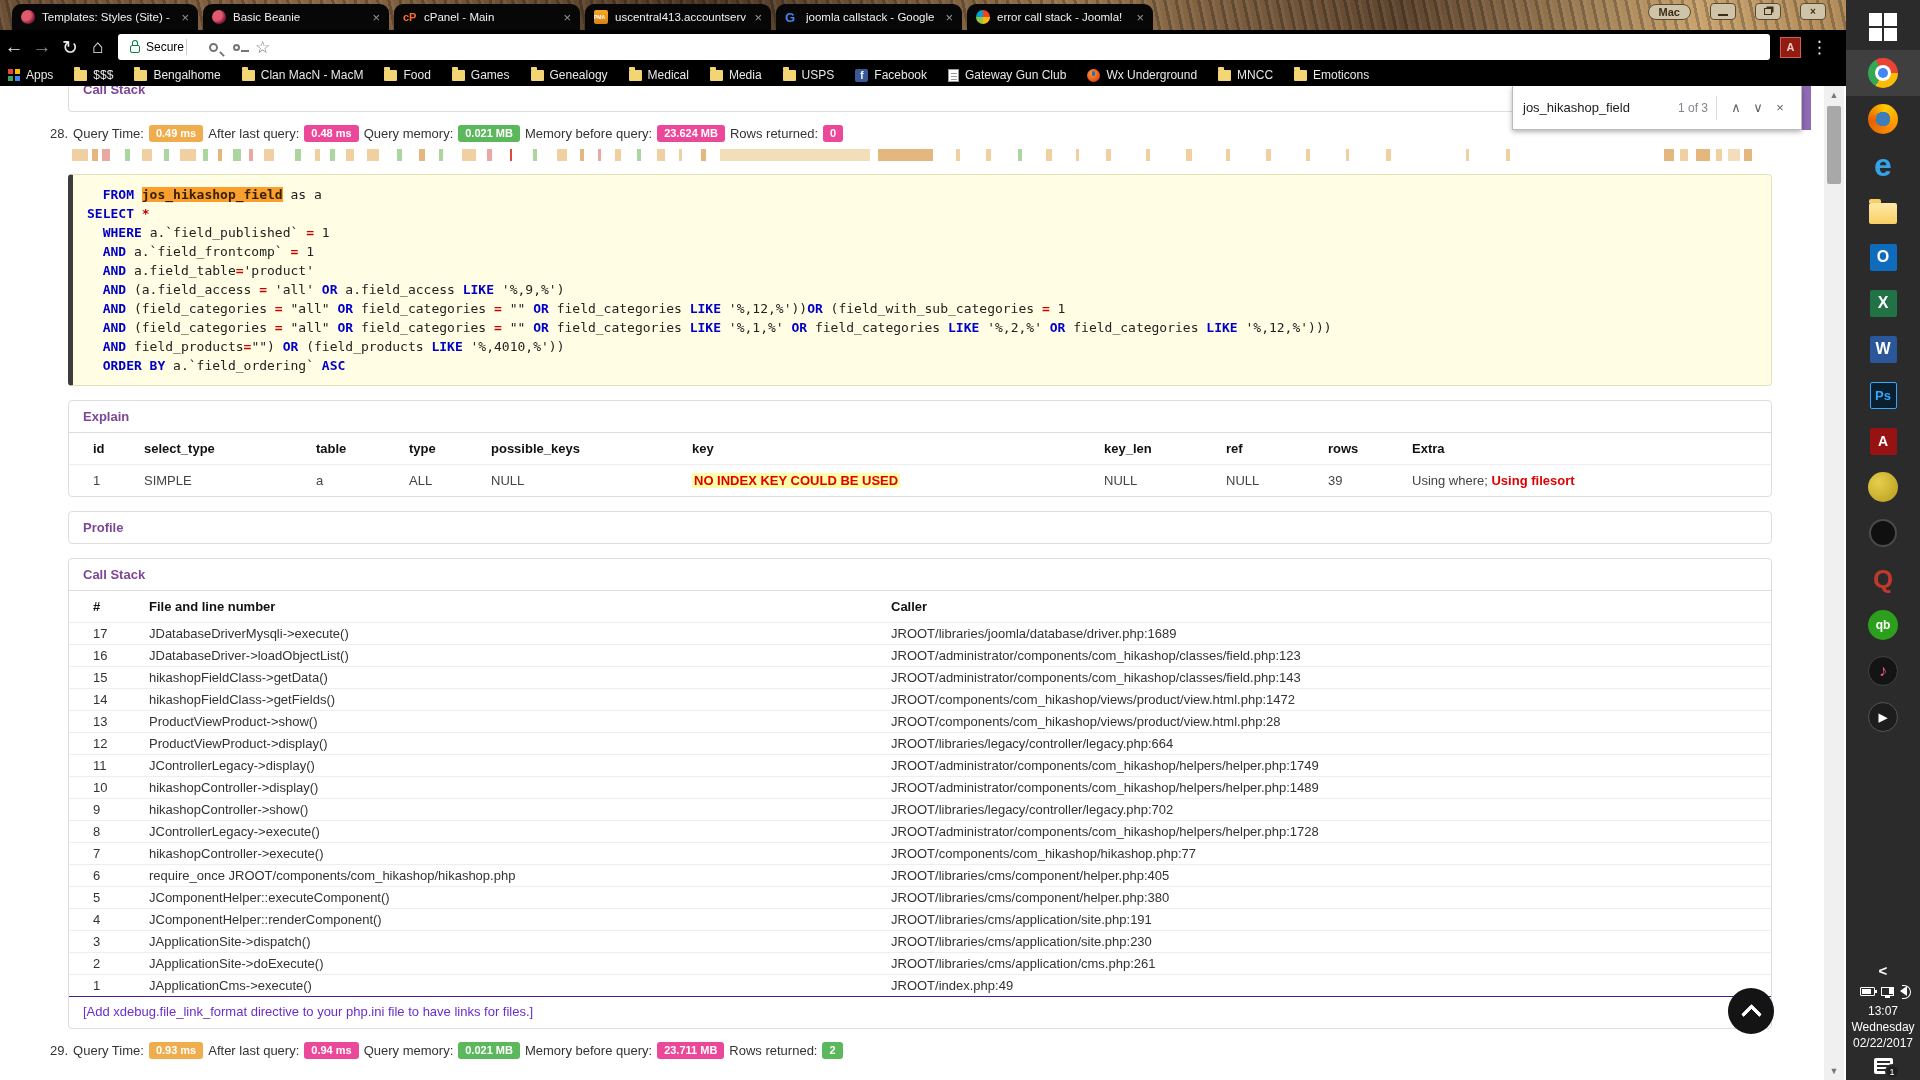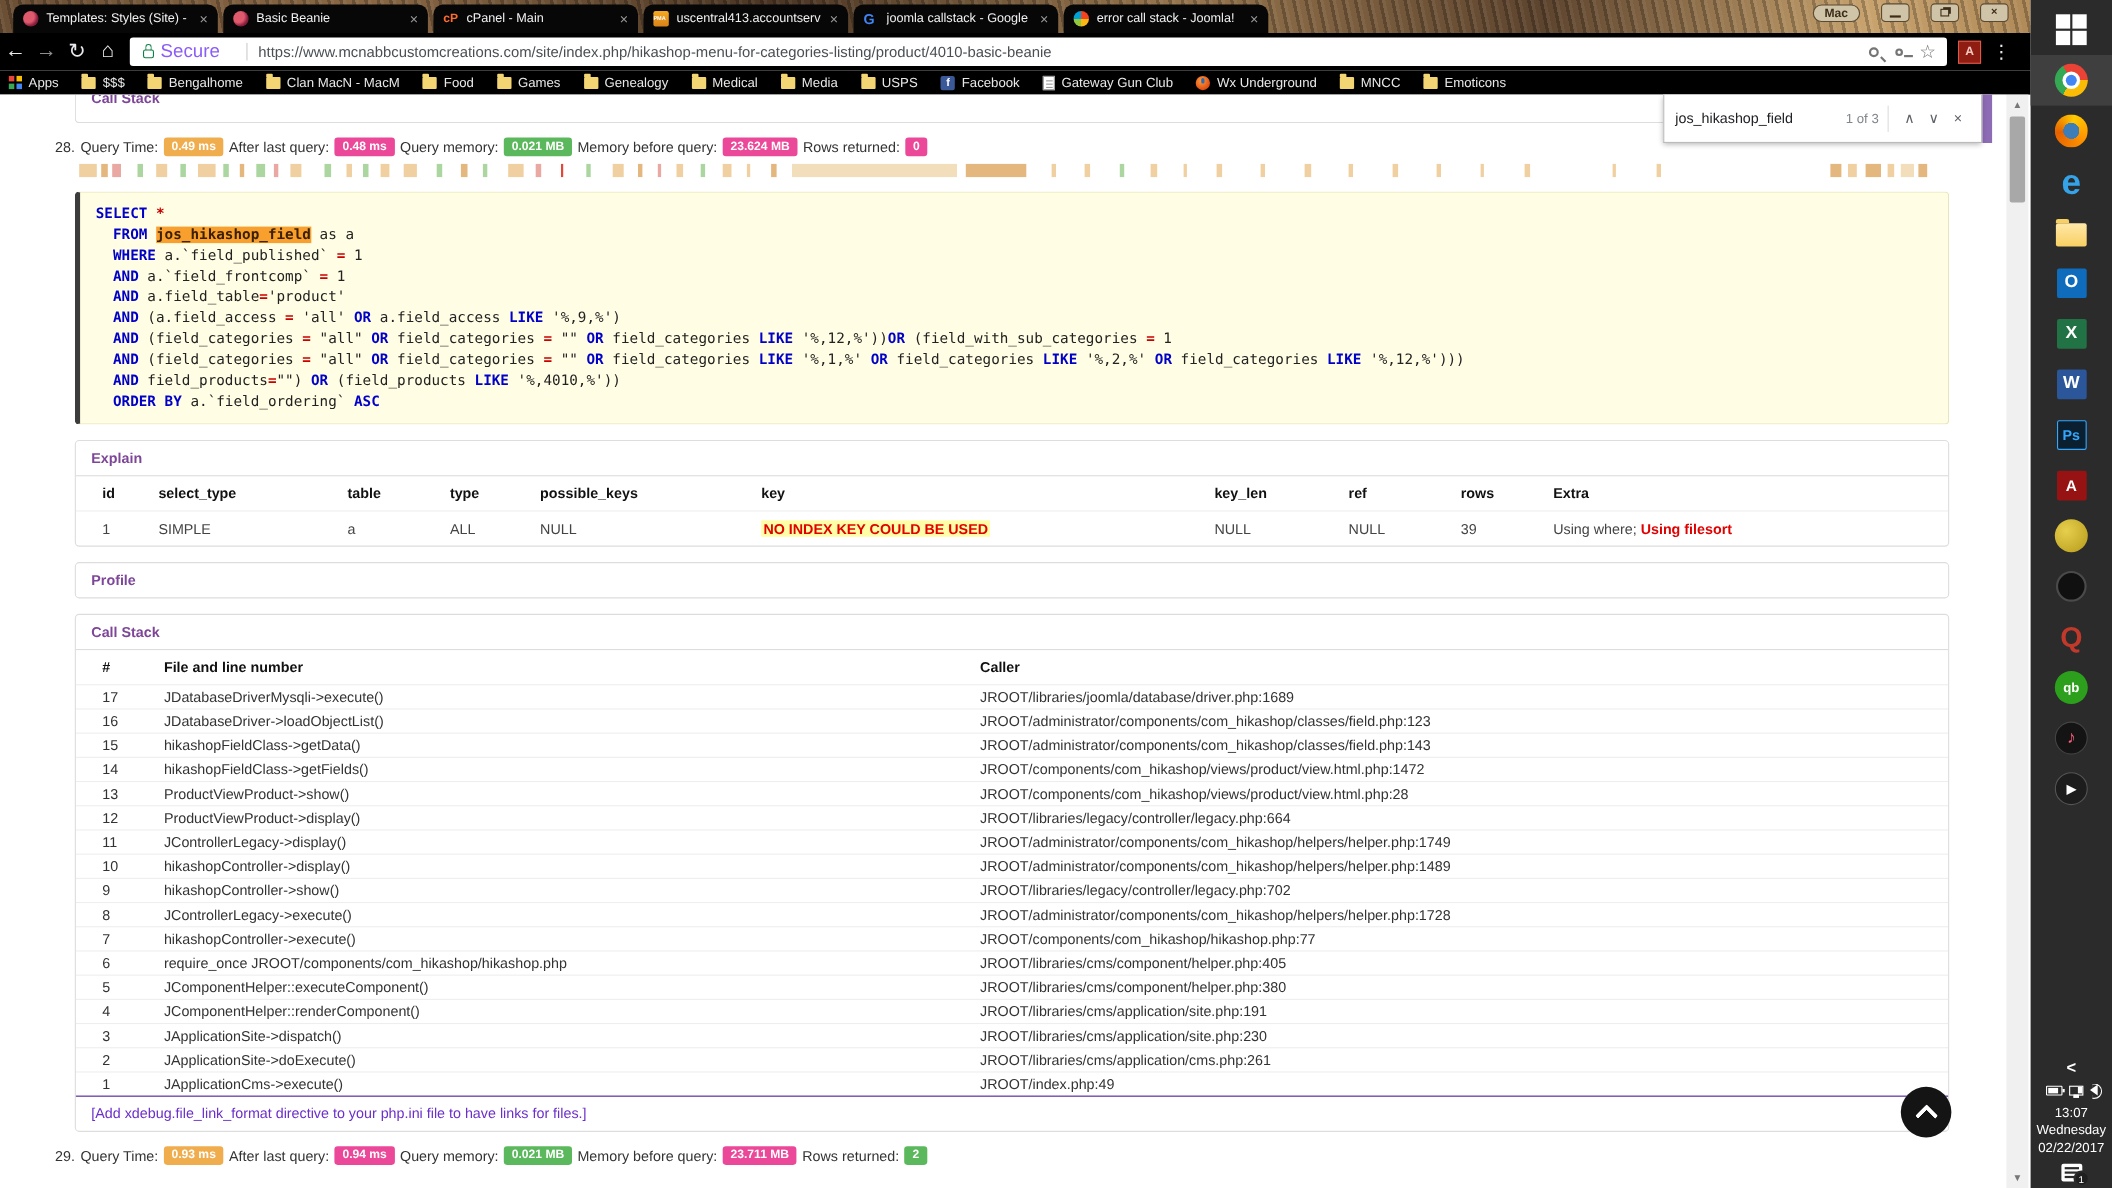--- a/index.html
+++ b/index.html
@@ -40,21 +40,21 @@
   
   .navbar { position:absolute; left:0; top:30px; width:1846px; height:34px; background:#000;
     display:flex; align-items:center; }
   .nav-btn { color:#e8eaed; font-size:19px; width:28px; text-align:center; flex:none; }
   .nav-btn.fwd { color:#8a8f94; }
   .omnibox { margin-left:6px; width:1652px; height:26px; background:#fff; border-radius:3px;
     display:flex; align-items:center; padding:0 10px; flex:none; }
   .lock-icon { width:10px; height:8px; border:1.6px solid #0b8043; border-radius:2px; position:relative; margin:3px 6px 0 2px; flex:none; }
   .lock-icon::before { content:""; position:absolute; left:1px; top:-6px; width:4px; height:5px;
     border:1.6px solid #0b8043; border-bottom:none; border-radius:4px 4px 0 0; }
-  .secure-label { color:#8b5cf6; font-size:17px; margin-right:24px; }
+  .secure-label { color:#000000; font-size:12px; margin-right:2px; }
   .url-sep { width:1px; height:16px; background:#ccc; margin-right:10px; }
   .url-text { color:#4a4f54; font-size:13.5px; white-space:nowrap; overflow:hidden; flex:1; }
   .omni-icons { display:flex; align-items:center; gap:15px; margin-left:12px; }
   .icon-search { width:9px; height:9px; border:2px solid #757575; border-radius:50%; position:relative; }
   .icon-search::after { content:""; position:absolute; left:8px; top:8px; width:6px; height:2px; background:#757575; transform:rotate(45deg); }
   .icon-key { width:7px; height:7px; border:2px solid #757575; border-radius:50%; position:relative; }
   .icon-key::after { content:""; position:absolute; left:6px; top:4px; width:8px; height:2px; background:#757575; }
   .icon-star { color:#757575; font-size:17px; line-height:17px; }
   .adobe-box { margin-left:10px; width:21px; height:21px; background:#8f1d12; border:1px solid #d9594a;
     color:#f4c7c0; font-size:11px; font-weight:bold; display:flex; align-items:center; justify-content:center; flex:none; }
@@ -267,21 +267,20 @@
 
   <div class="navbar">
     <span class="nav-btn">←</span>
     <span class="nav-btn fwd">→</span>
     <span class="nav-btn">↻</span>
     <span class="nav-btn">⌂</span>
     <div class="omnibox">
       <span class="lock-icon"></span>
       <span class="secure-label">Secure</span>
       <span class="url-sep"></span>
-      <span class="url-text">https://www.mcnabbcustomcreations.com/site/index.php/hikashop-menu-for-categories-listing/product/4010-basic-beanie</span>
       <span class="omni-icons">
         <span class="icon-search"></span>
         <span class="icon-key"></span>
         <span class="icon-star">☆</span>
       </span>
     </div>
     <span class="adobe-box">A</span>
     <span class="menu-dots">⋮</span>
   </div>
 
@@ -449,22 +448,22 @@
         <div class="tl-seg" style="left: 1438px; width: 4px; background: rgb(240, 208, 160);"></div>
         <div class="tl-seg" style="left: 1596px; width: 10px; background: rgb(228, 183, 126);"></div>
         <div class="tl-seg" style="left: 1612px; width: 8px; background: rgb(240, 208, 160);"></div>
         <div class="tl-seg" style="left: 1628px; width: 14px; background: rgb(228, 183, 126);"></div>
         <div class="tl-seg" style="left: 1648px; width: 6px; background: rgb(240, 208, 160);"></div>
         <div class="tl-seg" style="left: 1660px; width: 12px; background: rgb(243, 222, 188);"></div>
         <div class="tl-seg" style="left: 1676px; width: 8px; background: rgb(228, 183, 126);"></div>
       </div>
 
     <div class="sqlbox" id="sql-code">
+        <div class="sql-line"><span class="tk-p">  </span><span class="tk-k">FROM </span><span class="tk-h">jos_hikashop_field</span><span class="tk-p"> as a</span></div>
         <div class="sql-line"><span class="tk-k">SELECT</span><span class="tk-r"> *</span></div>
-        <div class="sql-line"><span class="tk-p">  </span><span class="tk-k">FROM </span><span class="tk-h">jos_hikashop_field</span><span class="tk-p"> as a</span></div>
         <div class="sql-line"><span class="tk-p">  </span><span class="tk-k">WHERE </span><span class="tk-p">a.`field_published` </span><span class="tk-r">=</span><span class="tk-p"> 1</span></div>
         <div class="sql-line"><span class="tk-p">  </span><span class="tk-k">AND </span><span class="tk-p">a.`field_frontcomp` </span><span class="tk-r">=</span><span class="tk-p"> 1</span></div>
         <div class="sql-line"><span class="tk-p">  </span><span class="tk-k">AND </span><span class="tk-p">a.field_table</span><span class="tk-r">=</span><span class="tk-p">'product'</span></div>
         <div class="sql-line"><span class="tk-p">  </span><span class="tk-k">AND </span><span class="tk-p">(a.field_access </span><span class="tk-r">=</span><span class="tk-p"> 'all' </span><span class="tk-k">OR</span><span class="tk-p"> a.field_access </span><span class="tk-k">LIKE</span><span class="tk-p"> '%,9,%')</span></div>
         <div class="sql-line"><span class="tk-p">  </span><span class="tk-k">AND </span><span class="tk-p">(field_categories </span><span class="tk-r">=</span><span class="tk-p"> "all" </span><span class="tk-k">OR</span><span class="tk-p"> field_categories </span><span class="tk-r">=</span><span class="tk-p"> "" </span><span class="tk-k">OR</span><span class="tk-p"> field_categories </span><span class="tk-k">LIKE</span><span class="tk-p"> '%,12,%'))</span><span class="tk-k">OR</span><span class="tk-p"> (field_with_sub_categories </span><span class="tk-r">=</span><span class="tk-p"> 1</span></div>
         <div class="sql-line"><span class="tk-p">  </span><span class="tk-k">AND </span><span class="tk-p">(field_categories </span><span class="tk-r">=</span><span class="tk-p"> "all" </span><span class="tk-k">OR</span><span class="tk-p"> field_categories </span><span class="tk-r">=</span><span class="tk-p"> "" </span><span class="tk-k">OR</span><span class="tk-p"> field_categories </span><span class="tk-k">LIKE</span><span class="tk-p"> '%,1,%' </span><span class="tk-k">OR</span><span class="tk-p"> field_categories </span><span class="tk-k">LIKE</span><span class="tk-p"> '%,2,%' </span><span class="tk-k">OR</span><span class="tk-p"> field_categories </span><span class="tk-k">LIKE</span><span class="tk-p"> '%,12,%')))</span></div>
         <div class="sql-line"><span class="tk-p">  </span><span class="tk-k">AND </span><span class="tk-p">field_products</span><span class="tk-r">=</span><span class="tk-p">"") </span><span class="tk-k">OR</span><span class="tk-p"> (field_products </span><span class="tk-k">LIKE</span><span class="tk-p"> '%,4010,%'))</span></div>
         <div class="sql-line"><span class="tk-p">  </span><span class="tk-k">ORDER BY </span><span class="tk-p">a.`field_ordering` </span><span class="tk-k">ASC</span></div>
       </div>
 

